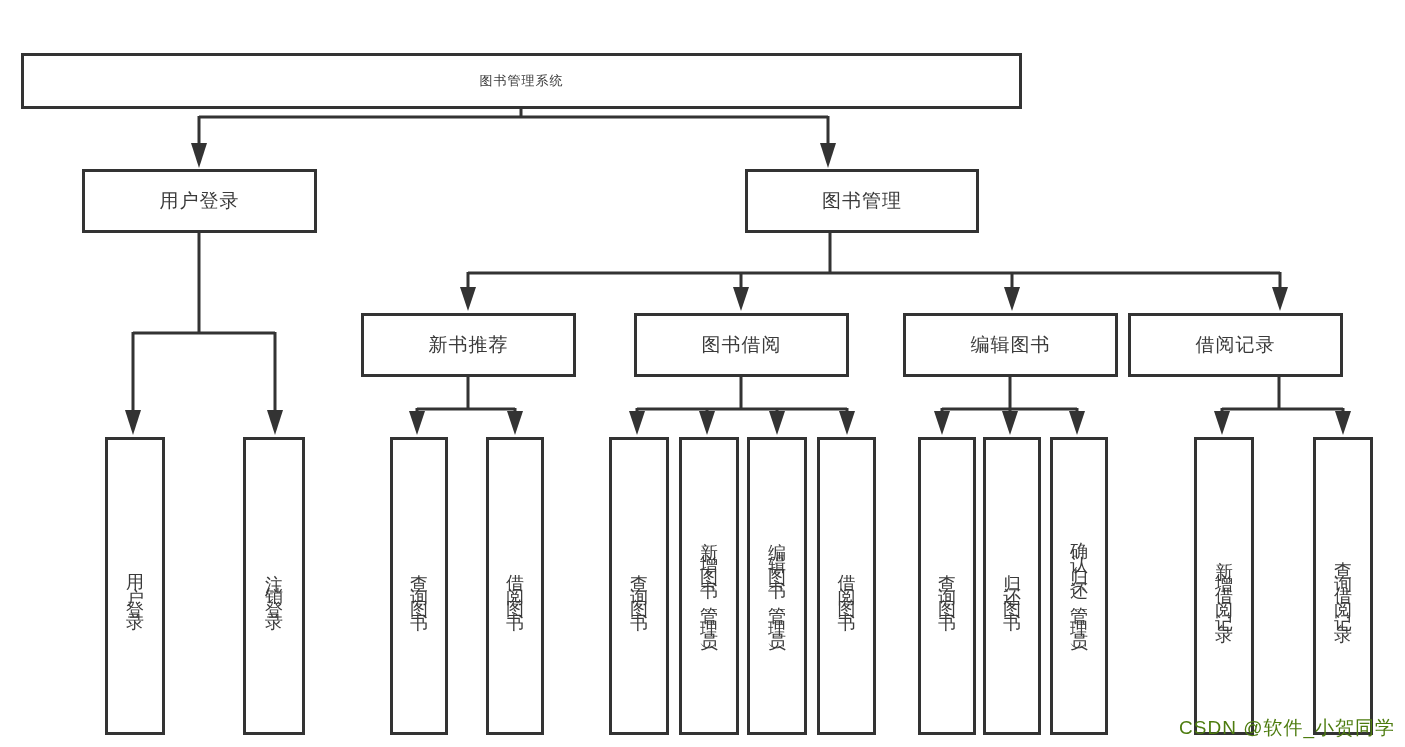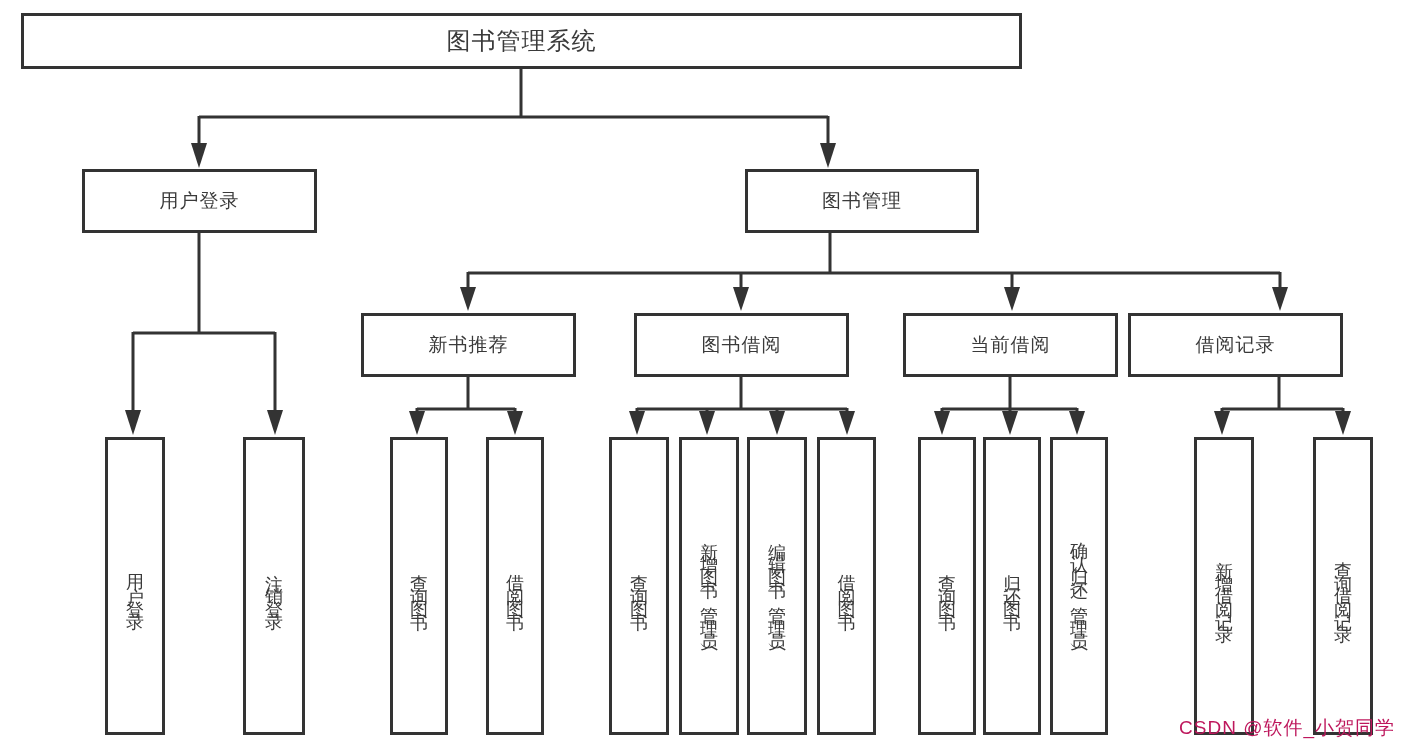--- a/index.html
+++ b/index.html
@@ -30,21 +30,21 @@
     display: flex;
     align-items: center;
     justify-content: center;
     z-index: 2;
   }
   .hbox {
     font-size: 19px;
     letter-spacing: 1px;
     white-space: nowrap;
   }
-  .rootbox { font-size: 24px; }
+  .rootbox { font-size: 13px; margin-top: 40px; }
   .vbox span {
     writing-mode: vertical-rl;
     text-orientation: mixed;
     font-size: 18px;
     letter-spacing: 13px;
     line-height: 1;
     white-space: nowrap;
     color: #3a3a3a;
   }
   
@@ -72,21 +72,21 @@
   .l-9  { left: 918px;  width: 58px; }
   .l-10 { left: 983px;  width: 58px; }
   .l-11 { left: 1050px; width: 58px; }
   .l-12 { left: 1194px; width: 60px; }
   .l-13 { left: 1313px; width: 60px; }
   .watermark {
     position: absolute;
     right: 10px;
     bottom: 6px;
     font-size: 19px;
-    color: #be185d;
+    color: #4d7c0f;
     letter-spacing: 1px;
     z-index: 3;
     white-space: nowrap;
   }
 </style>
 </head>
 <body>
 
 <div class="canvas">
 
@@ -146,21 +146,21 @@
     <span>图书管理</span>
   </div>
 
   <div class="box hbox lv3 b-nb">
     <span>新书推荐</span>
   </div>
   <div class="box hbox lv3 b-bb">
     <span>图书借阅</span>
   </div>
   <div class="box hbox lv3 b-cb">
-    <span>当前借阅</span>
+    <span>编辑图书</span>
   </div>
   <div class="box hbox lv3 b-br">
     <span>借阅记录</span>
   </div>
 
   <div class="box vbox leaf l-1">
     <span>用户登录</span>
   </div>
   <div class="box vbox leaf l-2">
     <span>注销登录</span>

